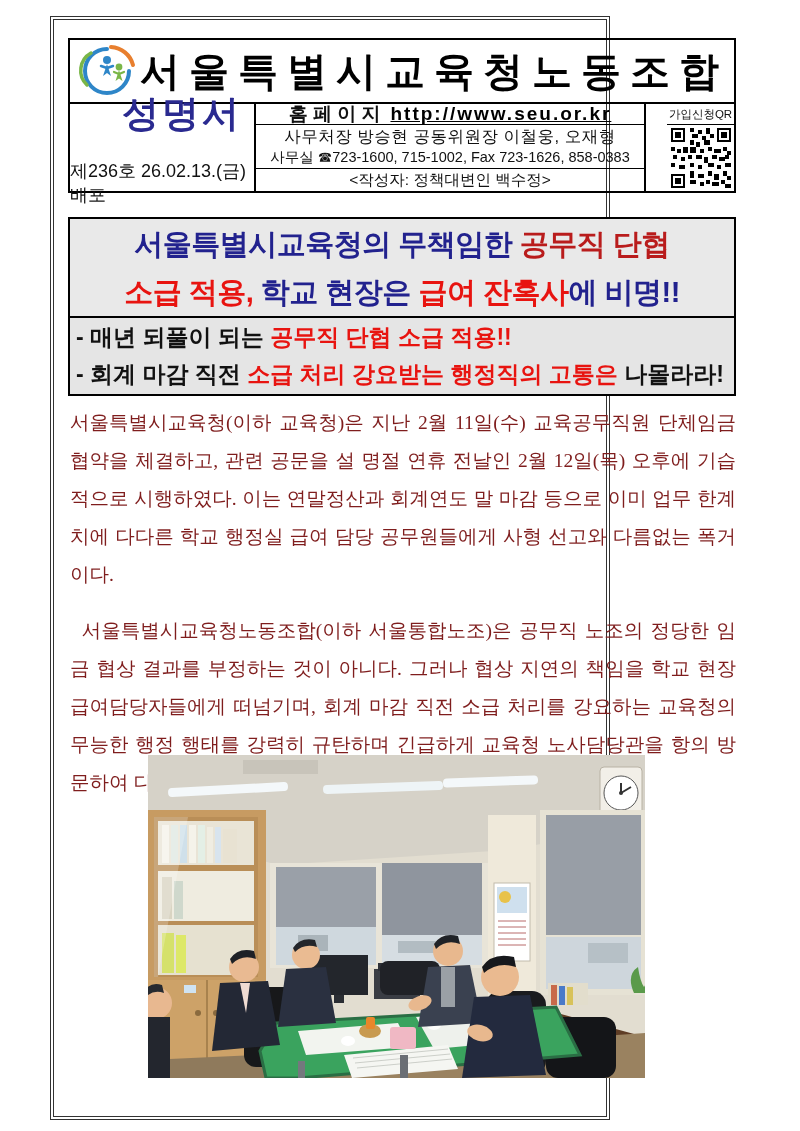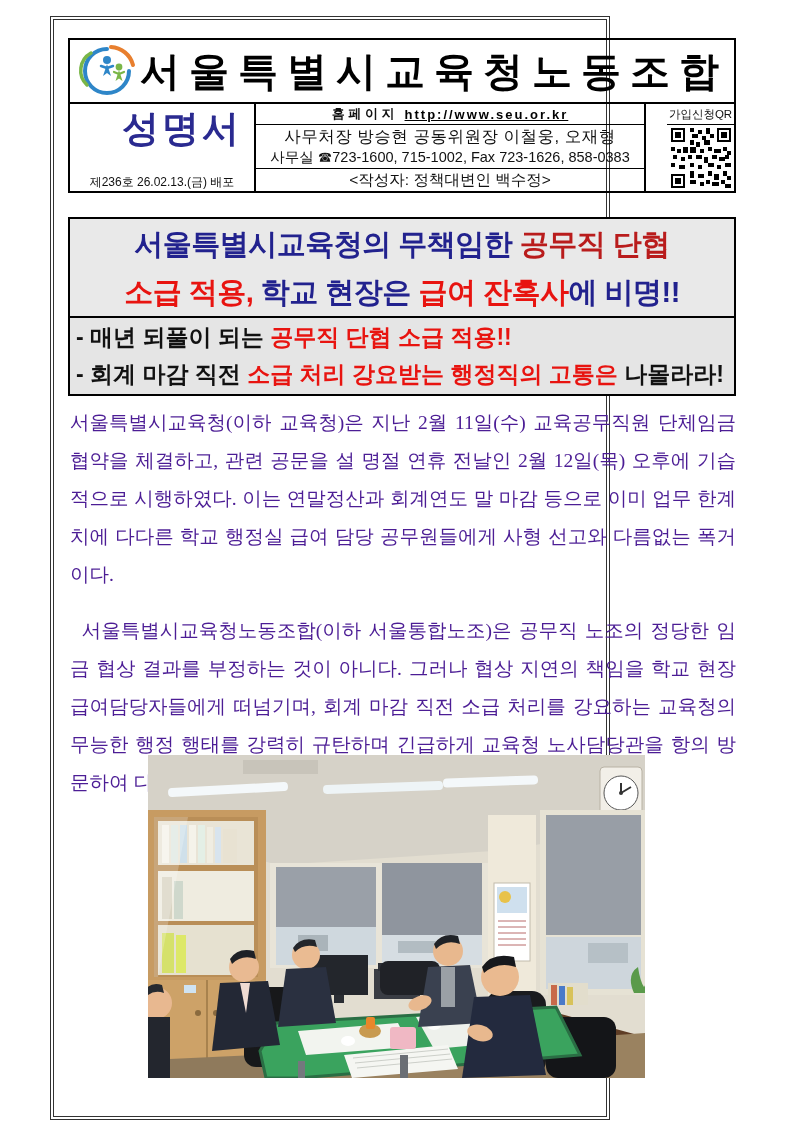--- a/index.html
+++ b/index.html
@@ -24,26 +24,26 @@
   .org-title {
     flex:1; text-align:center; font-weight:bold; font-size:40px;
     letter-spacing:9px; color:#000; white-space:nowrap;
   }
   .hdr-mid { display:flex; height:87px; }
   .hdr-left {
     width:186px; border-right:2px solid #000;
     display:flex; flex-direction:column; align-items:center; justify-content:center;
   }
   .doc-type { font-weight:bold; font-size:37px; letter-spacing:3px;margin-left:40px; }
-  .issue-info { font-size:12px; margin-top:20px; color:#111; }
+  .issue-info { font-size:18px; margin-top:20px; color:#111; }
   .hdr-center { width:390px; display:flex; flex-direction:column; border-right:2px solid #000; }
   .row-home {
     height:21px; border-bottom:1px solid #000; display:flex;
     align-items:center; justify-content:center; gap:10px;
-    font-size:13px; font-weight:bold;
+    font-size:19px; font-weight:bold;
   }
   .row-home a { text-decoration:underline; letter-spacing:2px; }
   .row-staff {
     height:44px; border-bottom:1px solid #000; display:flex;
     flex-direction:column; align-items:center; justify-content:center;
   }
   .staff1 { font-size:16.5px; letter-spacing:0.5px; }
   .staff2 { font-size:14.5px; }
   .row-author { flex:1; display:flex; align-items:center; justify-content:center; font-size:15.5px; }
   .hdr-right { width:88px; display:flex; flex-direction:column;padding-left:21px; }
@@ -68,21 +68,21 @@
     position:absolute; left:18px; top:302px; width:668px; height:78px;
     background:#e5e5e5; border:2px solid #000; border-top:none;
     display:flex; flex-direction:column; justify-content:center;
     padding-left:6px; font-weight:bold; font-size:23px; line-height:37px;
     white-space:nowrap;
   }
   
   .body-text {
     position:absolute; left:20px; top:388px; width:666px;
     font-family:"Liberation Serif", serif; font-size:19.5px;
-    line-height:38px; text-align:justify; color:#4c1d95;
+    line-height:38px; text-align:justify; color:#7f1d1d;
   }
   .para2 { margin-top:18px; text-indent:0.6em; }
   
   .photo {
     position:absolute; left:98px; top:739px; width:497px; height:323px;
     overflow:hidden; background:#d8d4ca;
   }
   .photo svg { display:block; }
 </style>
 </head>

